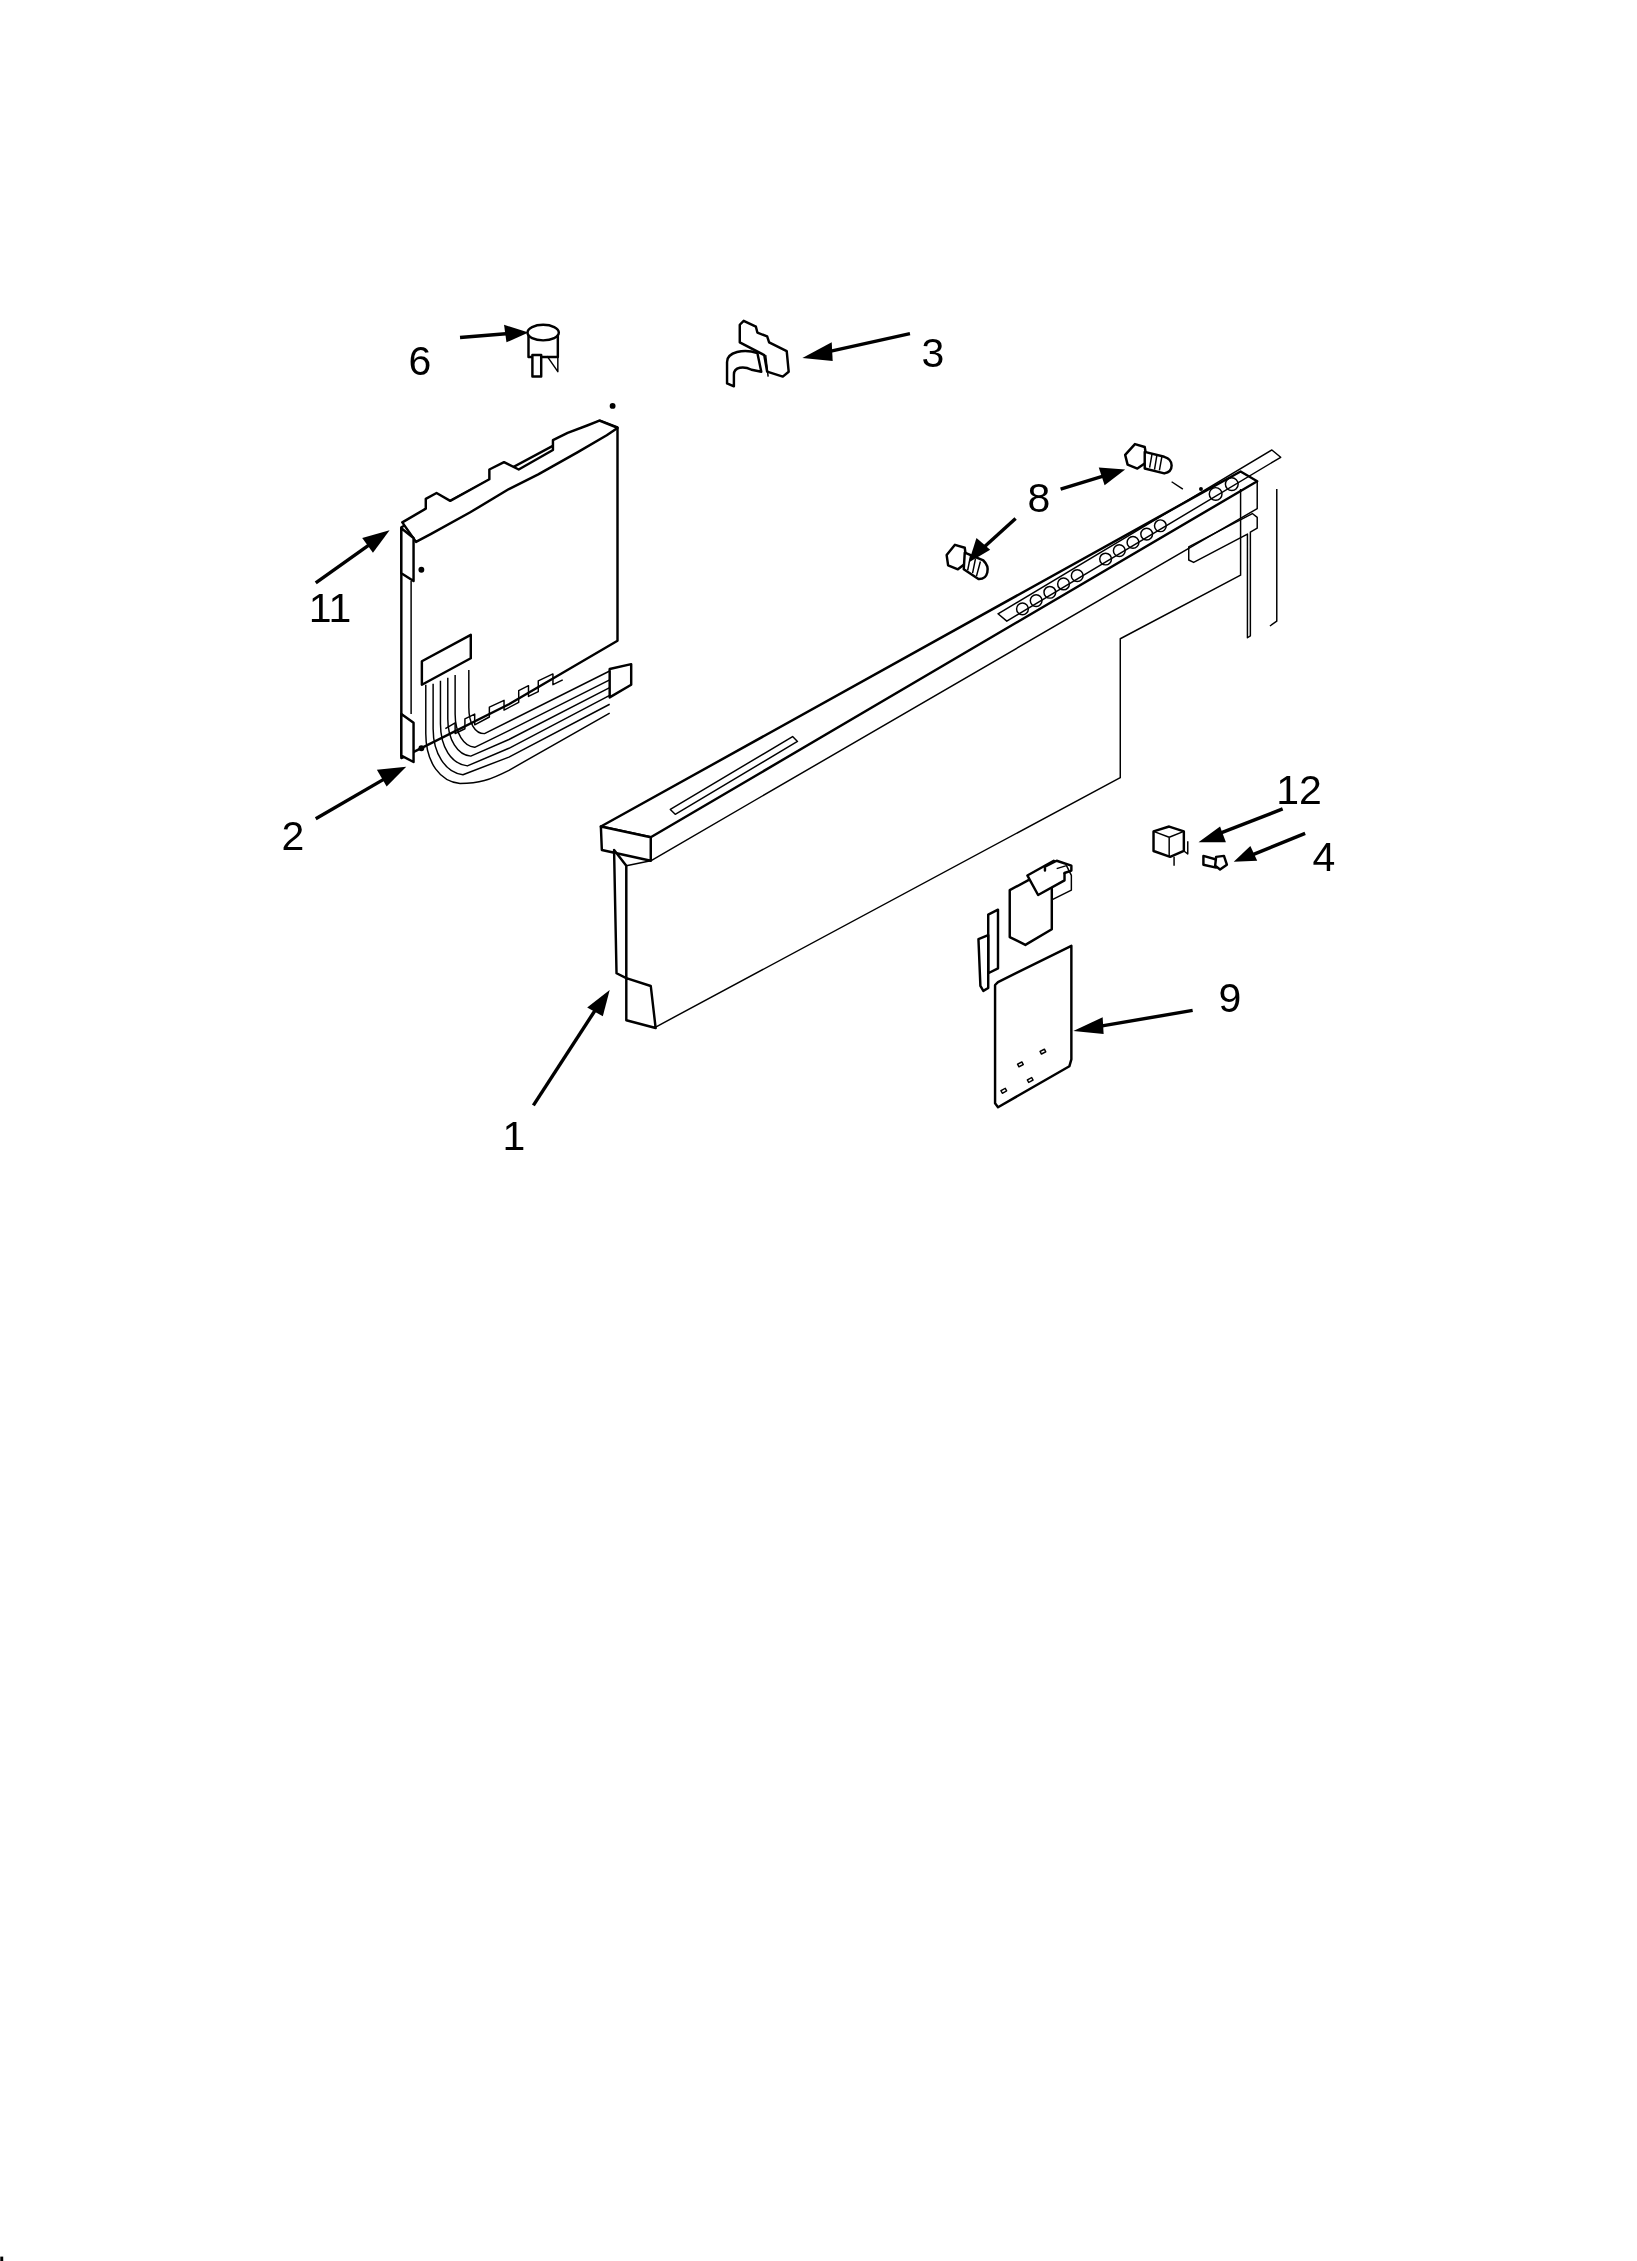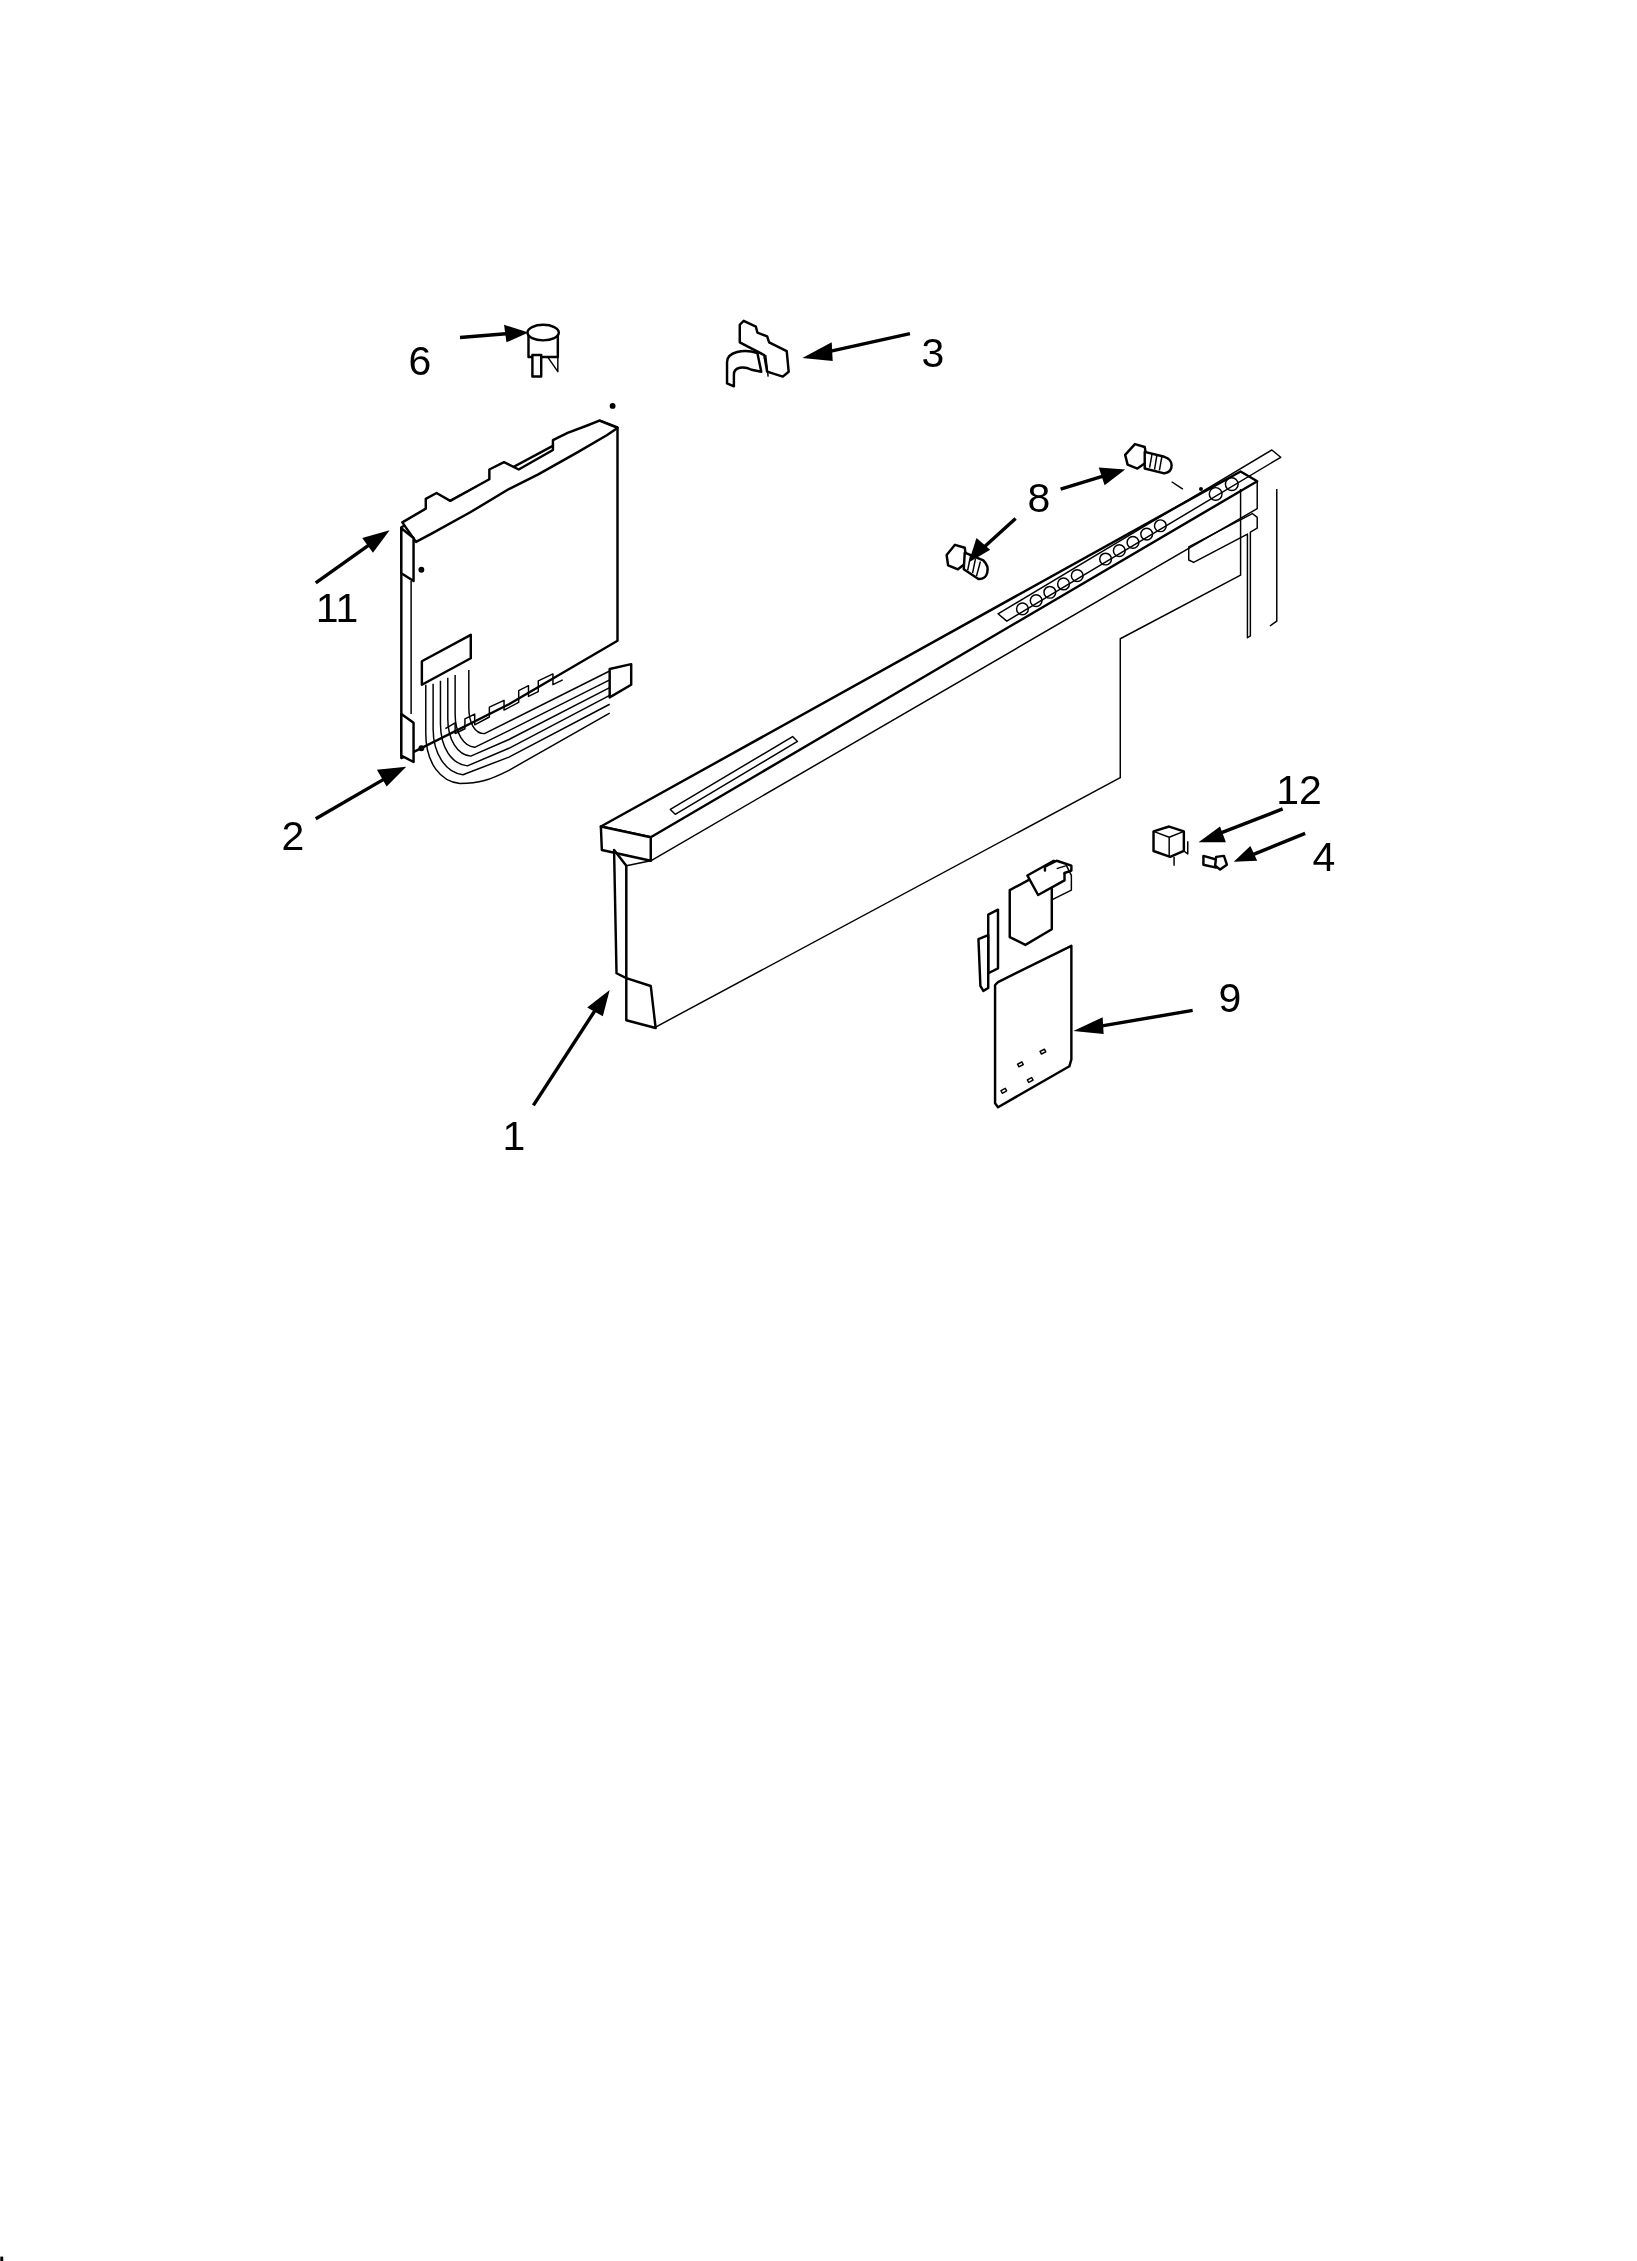--- a/index.html
+++ b/index.html
@@ -173,15 +173,15 @@
   <rect x="0" y="4614" width="6" height="9" fill="#000"></rect>
 </svg>
 
 <div class="callout" style="left:514px; top:1136px;">1</div>
 <div class="callout" style="left:293px;  top:836px;">2</div>
 <div class="callout" style="left:933px; top:353px;">3</div>
 <div class="callout" style="left:1324px; top:857px;">4</div>
 <div class="callout" style="left:420px;  top:361px;">6</div>
 <div class="callout" style="left:1039px; top:498px;">8</div>
 <div class="callout" style="left:1230px; top:998px;">9</div>
-<div class="callout" style="left:337px;  top:608px;">11</div>
+<div class="callout" style="left:330px;  top:608px;">11</div>
 <div class="callout" style="left:1299px; top:790px;">12</div>
 
 
 </body></html>

